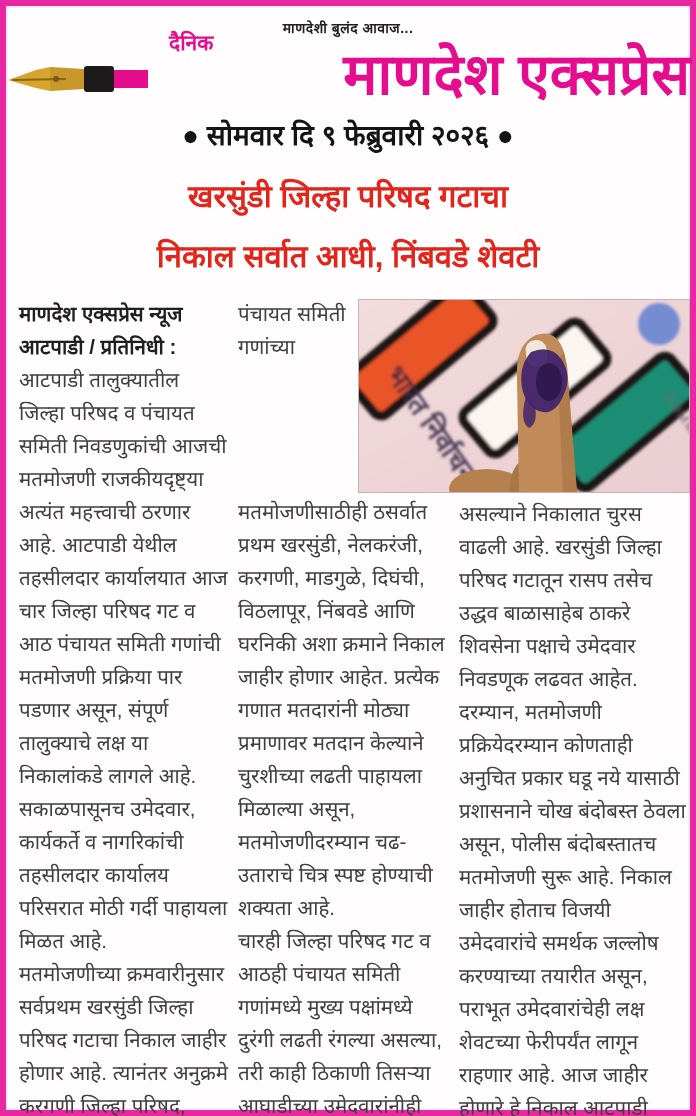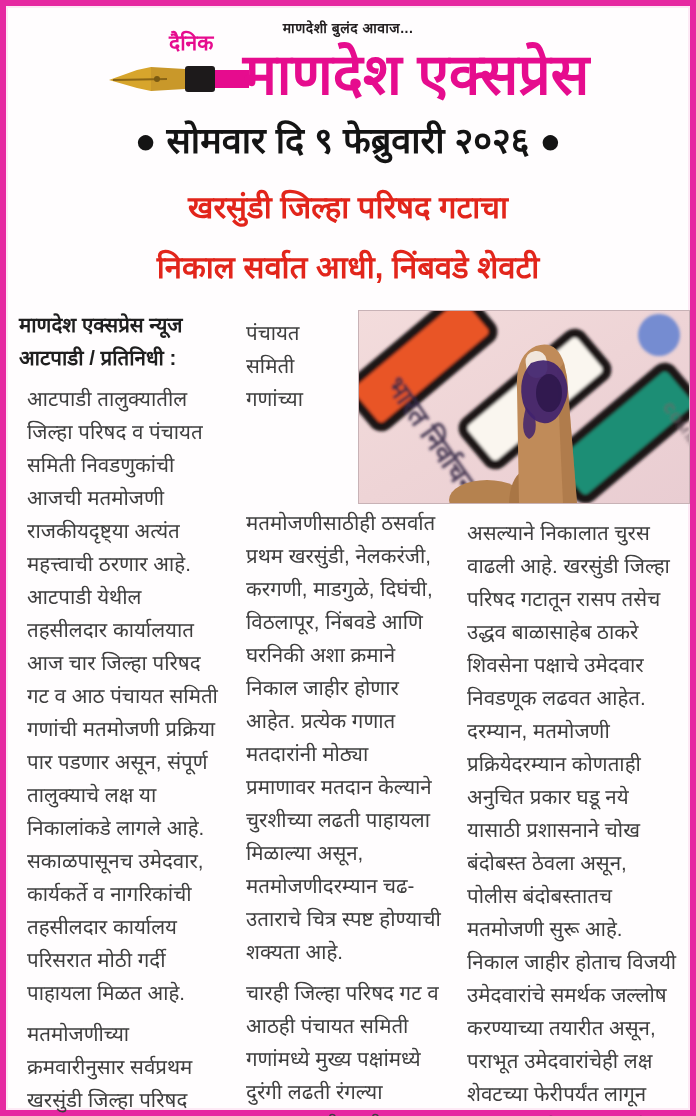--- a/index.html
+++ b/index.html
@@ -3,32 +3,32 @@
 <meta charset="utf-8">
 <style>
   html,body{margin:0;padding:0;background:#fff;}
   body{width:696px;height:1116px;overflow:hidden;font-family:"Liberation Sans","DejaVu Sans",sans-serif;}
   .page{box-sizing:border-box;width:696px;height:1116px;border:6px solid #e628a1;
         box-shadow:inset 0 0 0 2px #fde9f5;position:relative;background:#fffdfe;}
   
   .masthead{position:relative;text-align:center;padding-top:12px;}
   .tagline{font-size:14px;font-weight:bold;color:#231f20;letter-spacing:.5px;}
   .edition{position:absolute;left:148px;top:22px;font-size:21px;font-weight:bold;color:#e60c8e;margin-left:15px;}
-  .title-row{display:flex;justify-content:center;align-items:center;margin-top:0px;height:74px;}
+  .title-row{display:flex;justify-content:space-between;align-items:center;margin-top:0px;height:74px;}
   .pen{width:142px;height:36px;margin-right:-6px;margin-top:10px;flex:0 0 auto;}
   .paper-title{font-size:57px;line-height:70px;font-weight:bold;color:#e60c8e;margin:0;white-space:nowrap;}
-  .dateline{font-size:36px;font-weight:bold;color:#141414;margin-top:4px;}
+  .dateline{font-size:28px;font-weight:bold;color:#141414;margin-top:4px;}
   
   .headline{margin:14px 8px 0 8px;text-align:center;color:#e2251b;font-weight:bold;
             font-size:31px;line-height:60px;}
   
   .article{position:relative;margin:10px 10px 0 13px;display:grid;
            grid-template-columns:211px 213px 227px;column-gap:8px;}
   .col{font-size:20.5px;line-height:33px;color:#3e3e3e;text-align:left;}
-  .col p{margin:8px;}
+  .col p{margin:0;}
   .byline div{font-weight:bold;color:#1f1f1f;}
   .img-spacer{float:right;width:99px;height:198px;}
   .col3{padding-top:200px;}
   
   .photo{position:absolute;left:339px;top:2px;width:330px;height:192px;margin:0;
          border:1px solid #c8b2b6;background:#efd6d8;overflow:hidden;}
   .photo svg{display:block;}
 </style>
 </head>
 <body>

